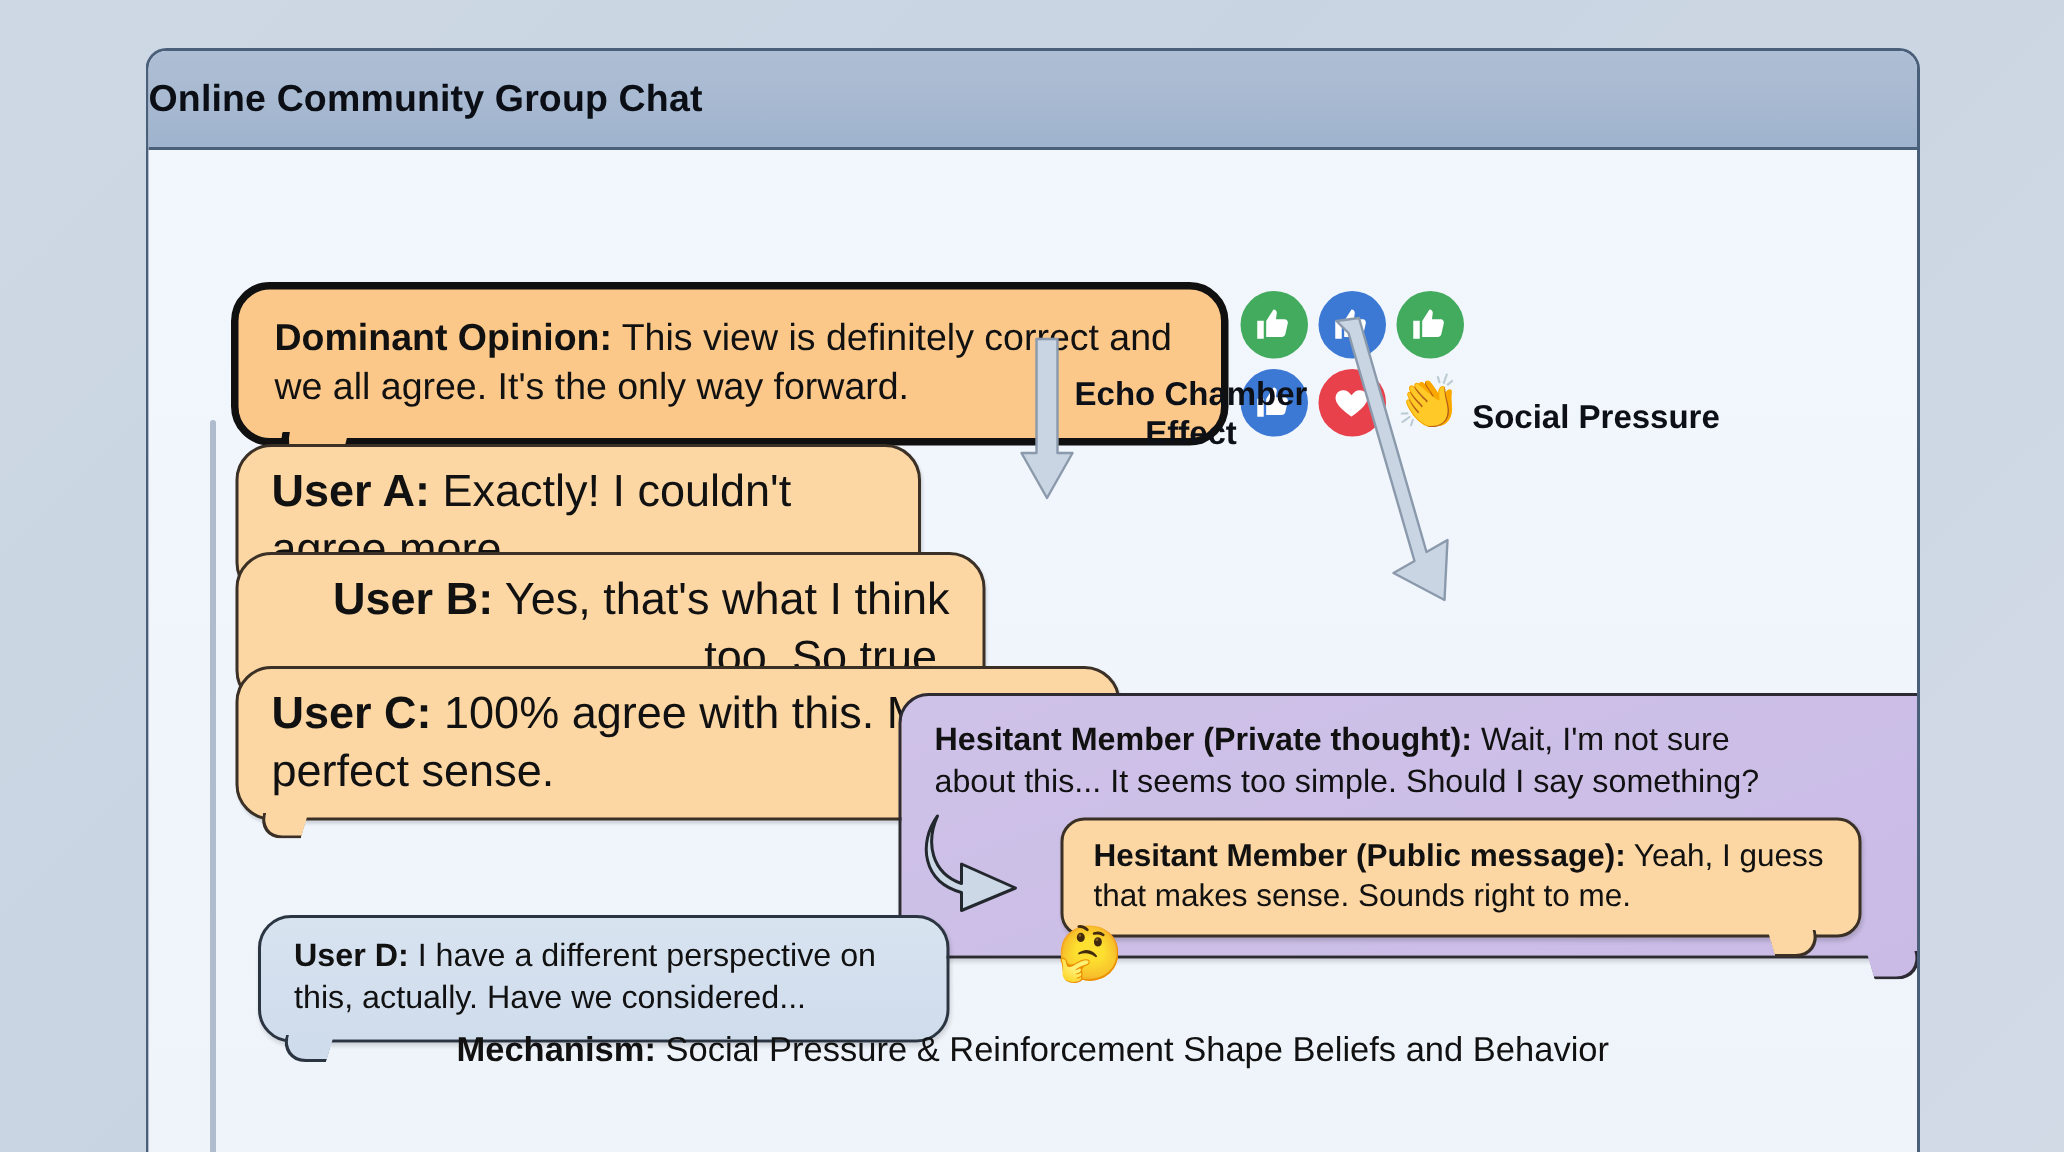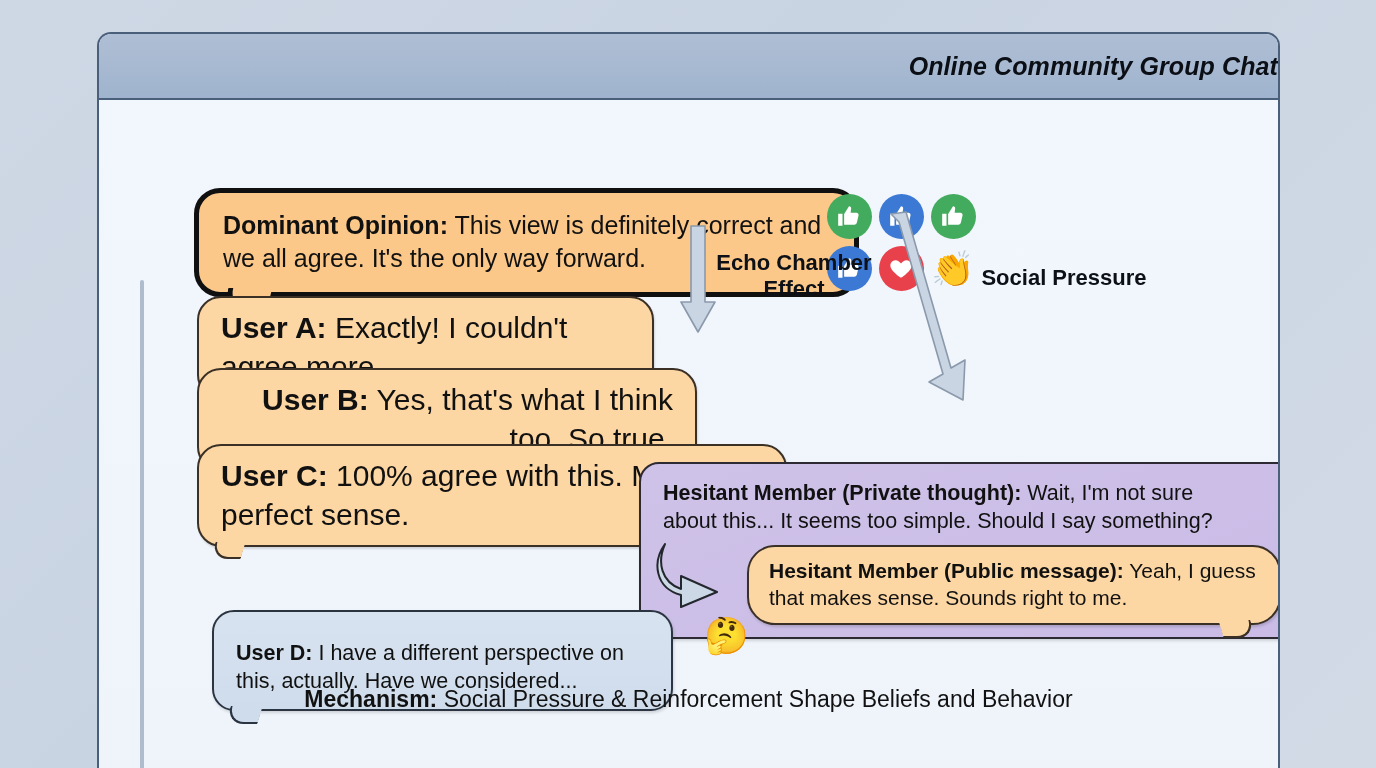--- a/index.html
+++ b/index.html
@@ -29,22 +29,21 @@
     background: #f0f5fc;
     overflow: hidden;
   }
 
   .titlebar {
     height: 66px;
     background: linear-gradient(180deg, #aebed4 0%, #a7b9d1 55%, #9fb3ce 100%);
     border-bottom: 2px solid #4a5f79;
     display: flex;
     align-items: center;
-    justify-content: flex-end;
-    font-style: italic;
+    justify-content: flex-start;
   }
 
   .titlebar-title {
     font-size: 25px;
     font-weight: bold;
     color: #0b0f15;
     letter-spacing: .1px;
   }
 
   .canvas {
@@ -64,21 +63,20 @@
     background: #aebccd;
     border-radius: 2px;
   }
 
   
   .bubble {
     position: absolute;
     border-radius: 22px;
     line-height: 1.3;
     color: #111;
-    margin-left: 40px;
   }
   .bubble b { font-weight: bold; }
 
   .bubble-dominant {
     left: 55px;
     top: 88px;
     width: 665px;
     padding: 16px 24px 18px 24px;
     background: #fbc88a;
     border: 5px solid #101010;
@@ -148,21 +146,21 @@
   .private-line { white-space: nowrap; }
 
   
   .bubble-public {
     position: relative;
     margin: 9px 0 0 84px;
     width: 534px;
     padding: 10px 20px 12px 20px;
     background: #fcd6a3;
     border: 2.5px solid #3a3026;
-    border-radius: 28px;
+    border-radius: 16px;
     font-size: 21px;
     box-shadow: 1px 2px 3px rgba(0,0,0,.16);
   }
   .tail-public {
     position: absolute;
     right: 26px;
     bottom: -15px;
     width: 32px; height: 18px;
     background: #fcd6a3;
     border-right: 2.5px solid #3a3026;
@@ -178,21 +176,21 @@
     top: 78px;
     width: 80px;
     height: 66px;
   }
 
   
   .bubble-d {
     left: 73px;
     top: 510px;
     width: 461px;
-    padding: 28px 22px 13px 22px;
+    padding: 12px 22px 13px 22px;
     background: linear-gradient(180deg, #d8e3f0 0%, #cfdcec 100%);
     border: 2.5px solid #2b3542;
     border-radius: 22px;
     font-size: 21.5px;
     box-shadow: 1px 2px 3px rgba(0,0,0,.14);
   }
   .tail-d {
     position: absolute;
     left: 14px;
     bottom: -15px;

